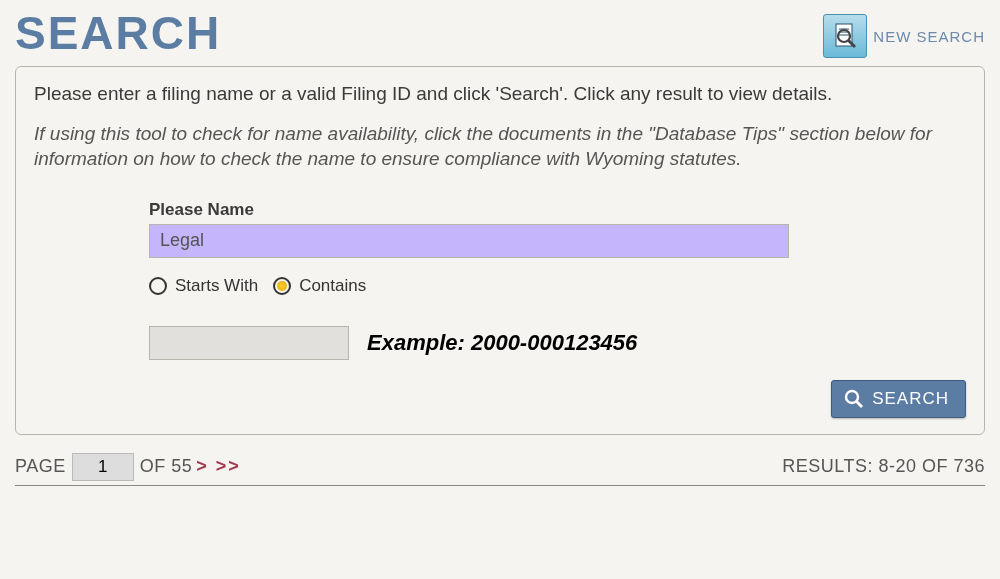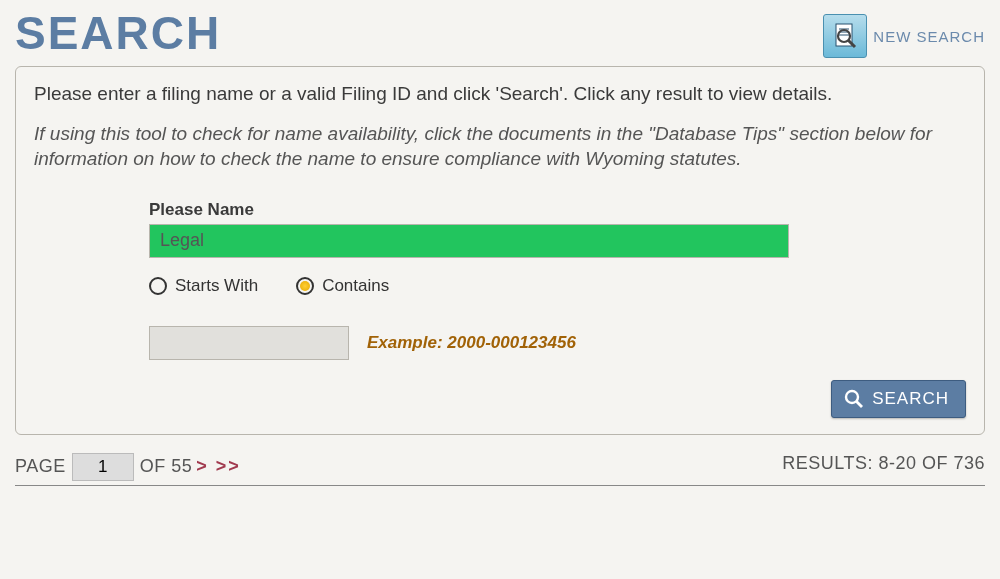--- a/index.html
+++ b/index.html
@@ -73,39 +73,39 @@
   }
   .field-label {
     font-weight: bold;
     font-size: 17px;
     color: #3a3a3a;
     margin-bottom: 4px;
   }
   .text-input-lg {
     width: 640px;
     height: 34px;
-    background: #22c55e;
+    background: #c4b5fd;
     border: 1px solid #b8b5ad;
     padding: 4px 10px;
     font-size: 18px;
     color: #555;
   }
   .text-input-sm {
     width: 200px;
     height: 34px;
     background: #e1e0dc;
     border: 1px solid #b8b5ad;
     padding: 4px 10px;
     font-size: 18px;
     color: #555;
   }
   .radio-row {
     display: flex;
     align-items: center;
-    gap: 38px;
+    gap: 15px;
     margin-top: 18px;
     margin-bottom: 30px;
   }
   .radio-item {
     display: flex;
     align-items: center;
     gap: 8px;
     cursor: pointer;
   }
   .radio-circle {
@@ -130,22 +130,22 @@
   }
   .id-row {
     display: flex;
     align-items: center;
     gap: 18px;
     margin-top: 4px;
   }
   .example {
     font-weight: bold;
     font-style: italic;
-    font-size: 17px;
-    color: #a16207;
+    font-size: 22px;
+    color: #000000;
   }
   .button-row {
     display: flex;
     justify-content: flex-end;
     margin-top: 20px;
   }
   .search-btn {
     background: #5c7da3;
     color: #fff;
     border: 1px solid #3d5c80;
@@ -155,21 +155,21 @@
     letter-spacing: 1px;
     display: flex;
     align-items: center;
     gap: 8px;
     cursor: pointer;
     box-shadow: 0 1px 2px rgba(0,0,0,0.25);
   }
   .footer-row {
     display: flex;
     justify-content: space-between;
-    align-items: flex-start;
+    align-items: center;
     margin-top: 18px;
     font-size: 18px;
     color: #555;
     letter-spacing: 0.5px;
     border-bottom: 1px solid #888;
     padding-bottom: 4px;
   }
   .page-box {
     width: 62px;
     height: 28px;

